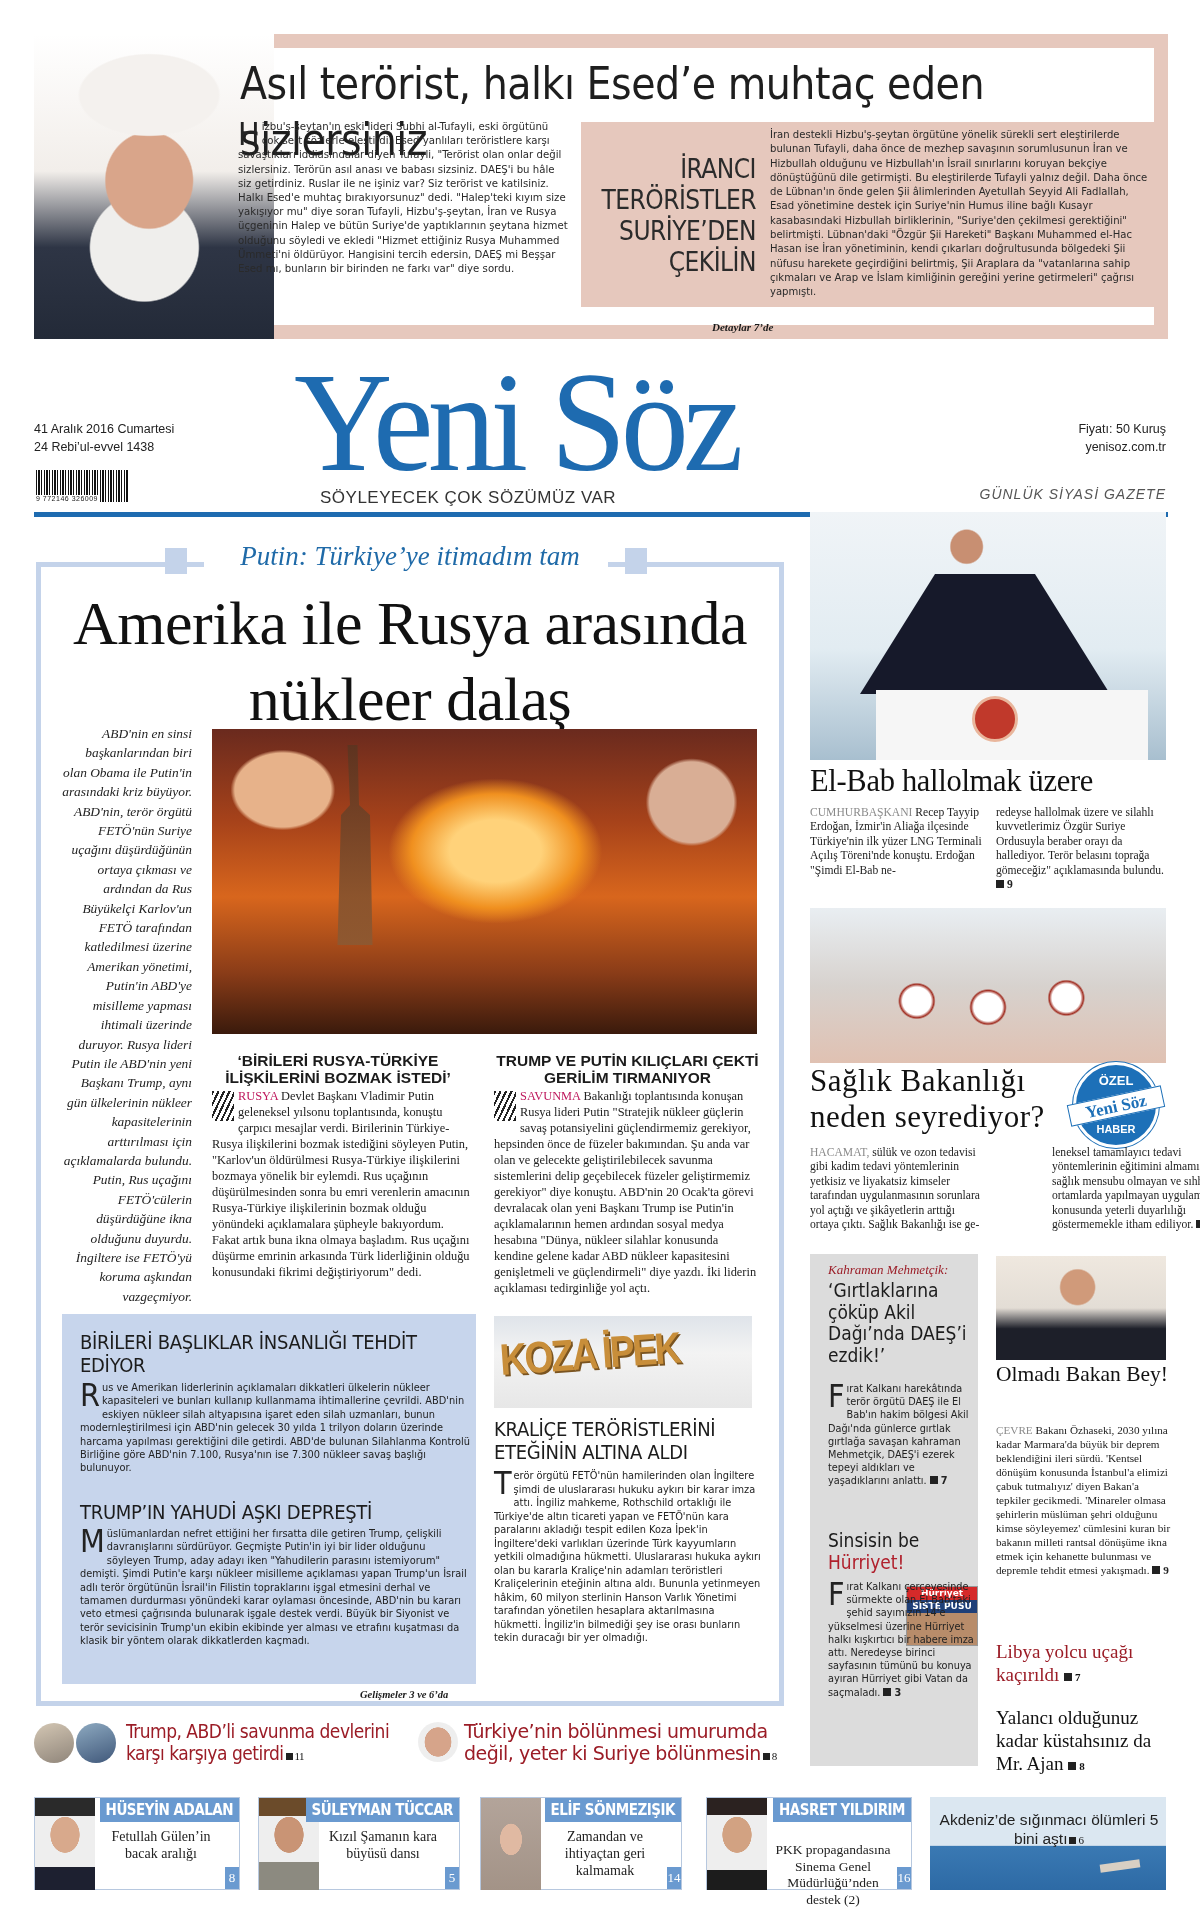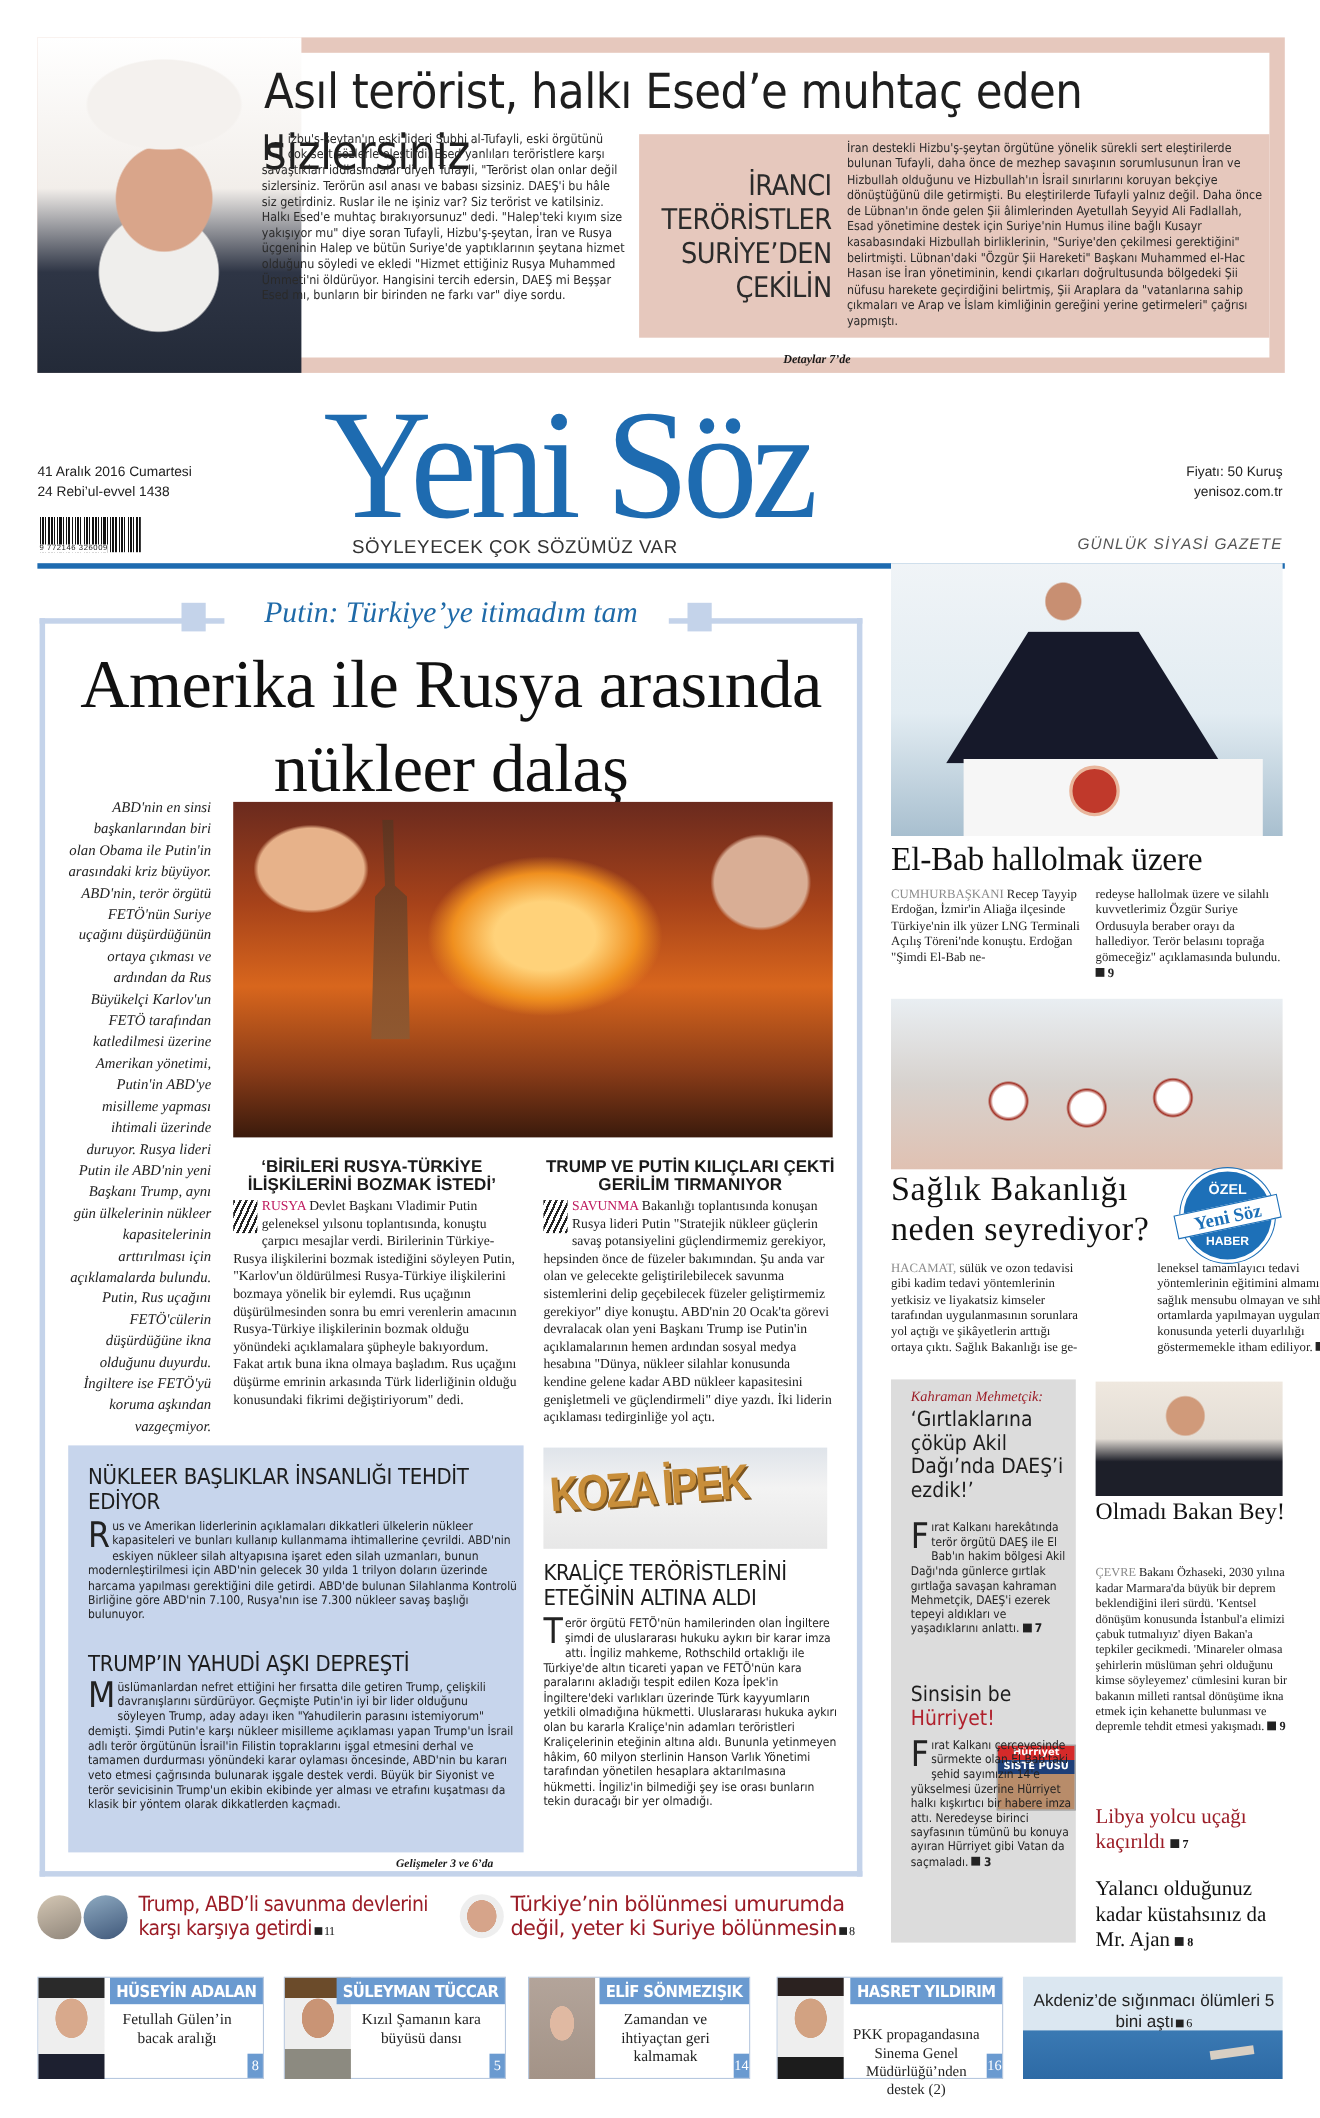--- a/index.html
+++ b/index.html
@@ -193,21 +193,21 @@
 <div class="abs sans col-head" id="col1-head">‘BİRİLERİ RUSYA-TÜRKİYE İLİŞKİLERİNİ BOZMAK İSTEDİ’</div>
 <div class="abs serif col-body" id="col1-body">
   <span class="slash-mark"></span><span class="lead">RUSYA</span><span> Devlet Başkanı Vladimir Putin geleneksel yılsonu toplantısında, konuştu çarpıcı mesajlar verdi. Birilerinin Türkiye-Rusya ilişkilerini bozmak istediğini söyleyen Putin, "Karlov'un öldürülmesi Rusya-Türkiye ilişkilerini bozmaya yönelik bir eylemdi. Rus uçağının düşürülmesinden sonra bu emri verenlerin amacının Rusya-Türkiye ilişkilerinin bozmak olduğu yönündeki açıklamalara şüpheyle bakıyordum. Fakat artık buna ikna olmaya başladım. Rus uçağını düşürme emrinin arkasında Türk liderliğinin olduğu konusundaki fikrimi değiştiriyorum" dedi.</span>
 </div>
 <div class="abs sans col-head" id="col2-head">TRUMP VE PUTİN KILIÇLARI ÇEKTİ GERİLİM TIRMANIYOR</div>
 <div class="abs serif col-body" id="col2-body">
   <span class="slash-mark"></span><span class="lead">SAVUNMA</span><span> Bakanlığı toplantısında konuşan Rusya lideri Putin "Stratejik nükleer güçlerin savaş potansiyelini güçlendirmemiz gerekiyor, hepsinden önce de füzeler bakımından. Şu anda var olan ve gelecekte geliştirilebilecek savunma sistemlerini delip geçebilecek füzeler geliştirmemiz gerekiyor" diye konuştu. ABD'nin 20 Ocak'ta görevi devralacak olan yeni Başkanı Trump ise Putin'in açıklamalarının hemen ardından sosyal medya hesabına "Dünya, nükleer silahlar konusunda kendine gelene kadar ABD nükleer kapasitesini genişletmeli ve güçlendirmeli" diye yazdı. İki liderin açıklaması tedirginliğe yol açtı.</span>
 </div>
 
 <div class="abs" id="bluebox"></div>
-<div class="abs cond" id="nuk-head">NÜKLEER BAŞLIKLAR İNSANLIĞI TEHDİT EDİYOR</div>
+<div class="abs cond" id="nuk-head">BİRİLERİ BAŞLIKLAR İNSANLIĞI TEHDİT EDİYOR</div>
 <div class="abs cond" id="nuk-body">
   <span class="dropcap-l">R</span><span>us ve Amerikan liderlerinin açıklamaları dikkatleri ülkelerin nükleer kapasiteleri ve bunları kullanıp kullanmama ihtimallerine çevrildi. ABD'nin eskiyen nükleer silah altyapısına işaret eden silah uzmanları, bunun modernleştirilmesi için ABD'nin gelecek 30 yılda 1 trilyon doların üzerinde harcama yapılması gerektiğini dile getirdi. ABD'de bulunan Silahlanma Kontrolü Birliğine göre ABD'nin 7.100, Rusya'nın ise 7.300 nükleer savaş başlığı bulunuyor.</span>
 </div>
 <div class="abs cond" id="trump-head">TRUMP’IN YAHUDİ AŞKI DEPREŞTİ</div>
 <div class="abs cond" id="trump-body">
   <span class="dropcap-l">M</span><span>üslümanlardan nefret ettiğini her fırsatta dile getiren Trump, çelişkili davranışlarını sürdürüyor. Geçmişte Putin'in iyi bir lider olduğunu söyleyen Trump, aday adayı iken "Yahudilerin parasını istemiyorum" demişti. Şimdi Putin'e karşı nükleer misilleme açıklaması yapan Trump'un İsrail adlı terör örgütünün İsrail'in Filistin topraklarını işgal etmesini derhal ve tamamen durdurması yönündeki karar oylaması öncesinde, ABD'nin bu kararı veto etmesi çağrısında bulunarak işgale destek verdi. Büyük bir Siyonist ve terör sevicisinin Trump'un ekibin ekibinde yer alması ve etrafını kuşatması da klasik bir yöntem olarak dikkatlerden kaçmadı.</span>
 </div>
 <div class="abs serif" id="gelismeler">Gelişmeler 3 ve 6’da</div>
 
 <div class="abs photo" id="koza-photo"></div>

